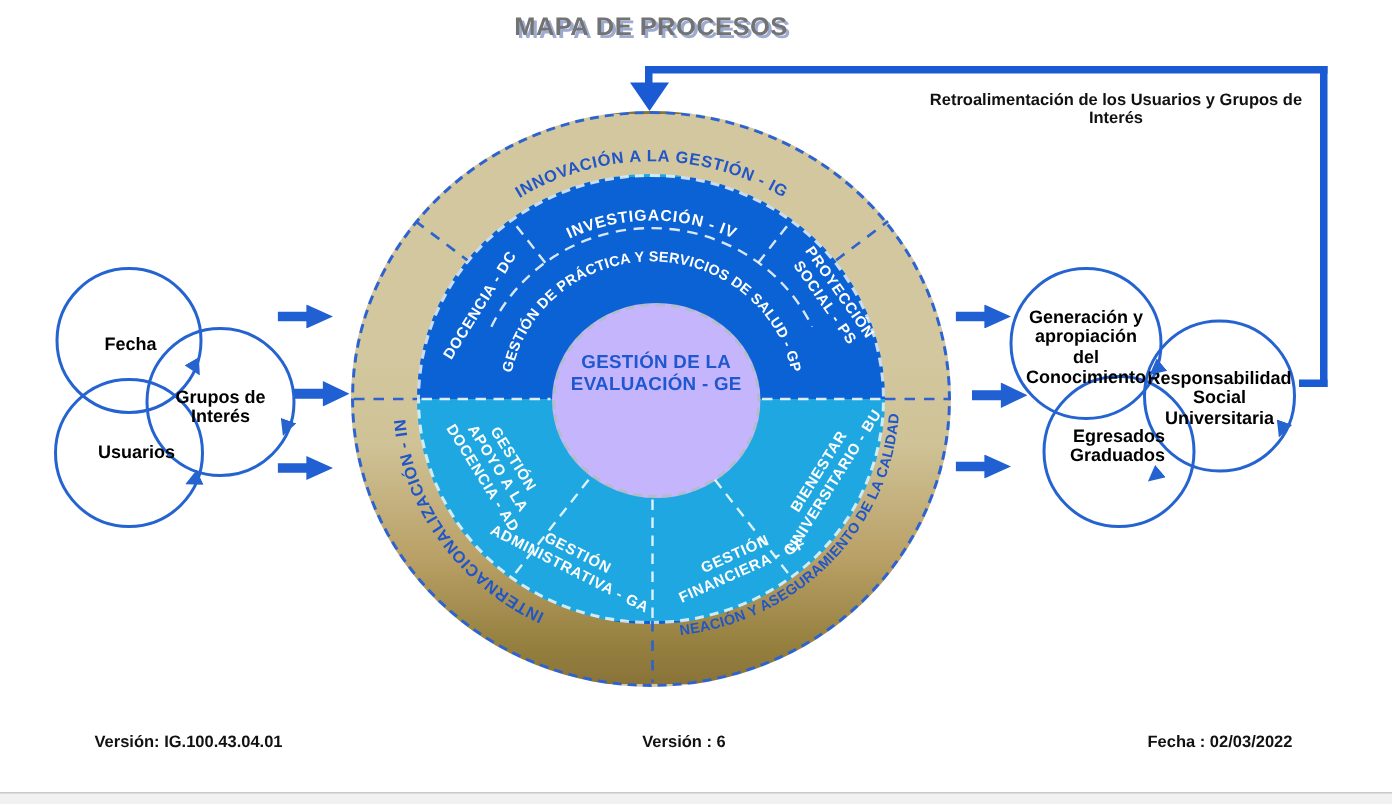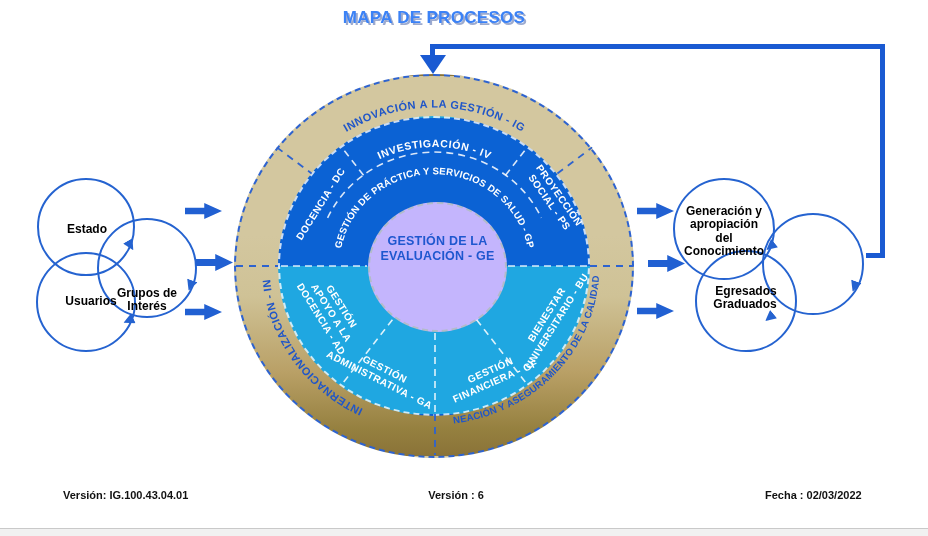--- a/index.html
+++ b/index.html
@@ -2,21 +2,21 @@
 <html><head>
 <meta charset="utf-8">
 <style>
   html,body{margin:0;padding:0;background:#fff;}
   #stage{position:relative;width:928px;height:536px;background:#ffffff;overflow:hidden;
          font-family:"Liberation Sans","DejaVu Sans",sans-serif;}
   .pre{white-space:pre-line;}
 
   
   #title{position:absolute;left:434px;top:8px;transform:translateX(-50%);
-         font-size:17px;font-weight:bold;color:#3b82f6;letter-spacing:.3px;
+         font-size:17px;font-weight:bold;color:#737373;letter-spacing:.3px;
          text-shadow:2px 2px 0 #9dabcf;white-space:nowrap;}
 
   
   .fline{position:absolute;background:#1a5ad2;}
   #fb-label{position:absolute;left:610px;top:61px;width:268px;text-align:center;
             font-size:11px;font-weight:bold;color:#111;}
   #fb-arrowhead{position:absolute;left:420px;top:55px;width:0;height:0;
                 border-left:13px solid transparent;border-right:13px solid transparent;
                 border-top:19px solid #1a5ad2;}
 
@@ -126,26 +126,27 @@
   <div class="rlbl" style="left:382px;top:375px;--r:27deg;">GESTIÓN
 ADMINISTRATIVA - GA</div>
   <div class="rlbl" style="left:493px;top:376px;--r:-24deg;">GESTIÓN
 FINANCIERA - GF</div>
 
   <div class="fline" style="left:432px;top:44px;width:453px;height:5px;"></div>
   <div class="fline" style="left:880px;top:44px;width:5px;height:214px;"></div>
   <div class="fline" style="left:866px;top:253px;width:19px;height:5px;"></div>
   <div class="fline" style="left:430px;top:44px;width:5px;height:14px;"></div>
   <div id="fb-arrowhead"></div>
+  <div id="fb-label">Retroalimentación de los Usuarios y Grupos de Interés</div>
 
   <div class="ocircle" style="left:37px;top:178px;width:98px;height:98px;"></div>
   <div class="ocircle" style="left:97px;top:218px;width:100px;height:100px;"></div>
   <div class="ocircle" style="left:36px;top:252px;width:100px;height:100px;"></div>
-  <div class="glabel" style="left:87px;top:230px;">Estado</div>
-  <div class="glabel" style="left:147px;top:272px;margin-top:28px;">Grupos de
+  <div class="glabel" style="left:87px;top:230px;">Fecha</div>
+  <div class="glabel" style="left:147px;top:272px;">Grupos de
 Interés</div>
   <div class="glabel" style="left:91px;top:302px;">Usuarios</div>
   <div class="ahead" style="left:125px;top:240px;transform:rotate(60deg);"></div>
   <div class="ahead" style="left:185px;top:280px;transform:rotate(110deg);"></div>
   <div class="ahead" style="left:123px;top:315px;transform:rotate(155deg);"></div>
 
   <div class="barrow" style="left:185px;top:203px;"></div>
   <div class="barrow" style="left:196px;top:254px;height:17px;"></div>
   <div class="barrow" style="left:185px;top:304px;"></div>
 
@@ -153,20 +154,23 @@
   <div class="barrow" style="left:648px;top:255px;height:17px;"></div>
   <div class="barrow" style="left:637px;top:303px;"></div>
 
   <div class="ocircle" style="left:673px;top:178px;width:102px;height:102px;"></div>
   <div class="ocircle" style="left:762px;top:213px;width:102px;height:102px;"></div>
   <div class="ocircle" style="left:695px;top:250px;width:102px;height:102px;"></div>
   <div class="glabel" style="left:724px;top:232px;">Generación y
 apropiación
 del
 Conocimiento</div>
+  <div class="glabel" style="left:813px;top:266px;">Responsabilidad
+Social
+Universitaria</div>
   <div class="glabel" style="left:745px;top:298px;text-align:right;">Egresados
 Graduados</div>
   <div class="ahead" style="left:765px;top:241px;transform:rotate(140deg);"></div>
   <div class="ahead" style="left:849px;top:281px;transform:rotate(110deg);"></div>
   <div class="ahead" style="left:764px;top:312px;transform:rotate(140deg);"></div>
 
   <div class="foot" id="foot-codigo">Versión: IG.100.43.04.01</div>
   <div class="foot" id="foot-version">Versión : 6</div>
   <div class="foot" id="foot-fecha">Fecha : 02/03/2022</div>
   <div id="bottom-strip"></div>

